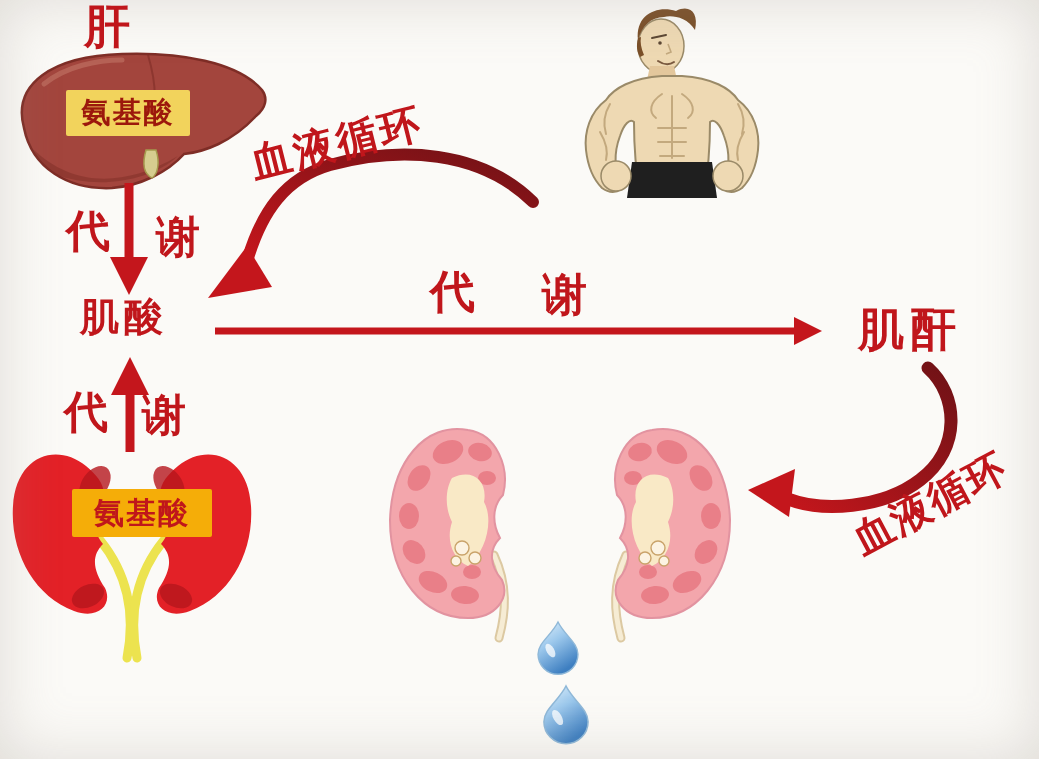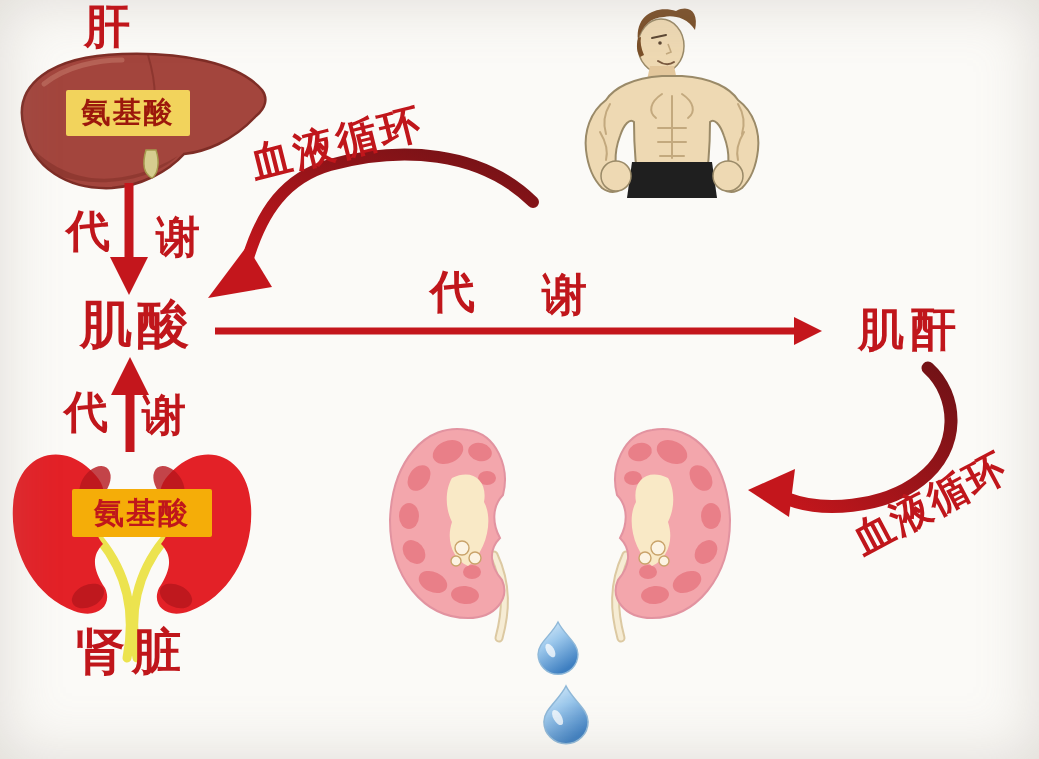--- a/index.html
+++ b/index.html
@@ -190,33 +190,32 @@
 
   <div class="t" style="left:84px;top:2px;font-size:46px;">肝</div>
 
   <div class="amino amino-liver" style="left:66px;top:90px;width:124px;height:46px;font-size:29px;letter-spacing:2px;">
     <span>氨基酸</span>
   </div>
 
   <div class="t" style="left:66px;top:208px;font-size:44px;">代</div>
   <div class="t" style="left:156px;top:214px;font-size:44px;">谢</div>
 
-  <div class="t" style="left:80px;top:297px;font-size:52px;letter-spacing:5px;">肌酸</div>
+  <div class="t" style="left:80px;top:297px;font-size:39px;letter-spacing:5px;">肌酸</div>
 
   <div class="t" style="left:64px;top:389px;font-size:44px;">代</div>
   <div class="t" style="left:142px;top:392px;font-size:44px;">谢</div>
 
   <div class="t rot" style="left:232px;top:122px;width:210px;font-size:41px;letter-spacing:3px;transform:rotate(-14deg);">血液循环</div>
 
   <div class="t" style="left:430px;top:268px;font-size:45px;">代</div>
   <div class="t" style="left:542px;top:271px;font-size:45px;">谢</div>
 
   <div class="t" style="left:834px;top:305px;font-size:46px;letter-spacing:6px;margin-left:24px;">肌酐</div>
 
   <div class="t rot" style="left:830px;top:482px;width:200px;font-size:40px;letter-spacing:2px;transform:rotate(-28deg);">血液循环</div>
 
   <div class="amino amino-kidney" style="left:72px;top:489px;width:140px;height:48px;font-size:30px;letter-spacing:2px;">
     <span>氨基酸</span>
   </div>
 
-  <div class="t" style="left:76px;top:626px;font-size:49px;letter-spacing:7px;">肾脏</div>
 
 </div>
 
 </body></html>

